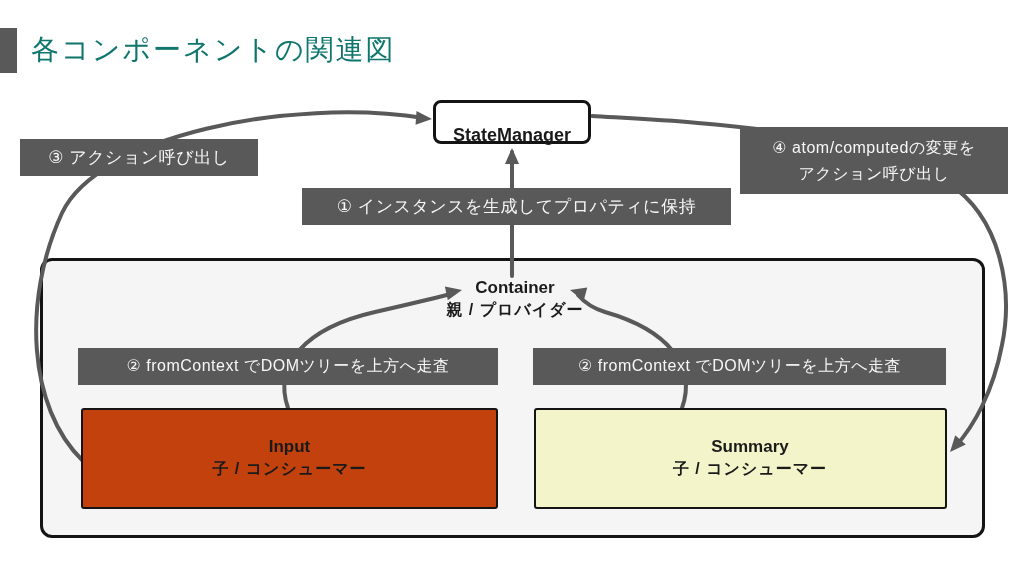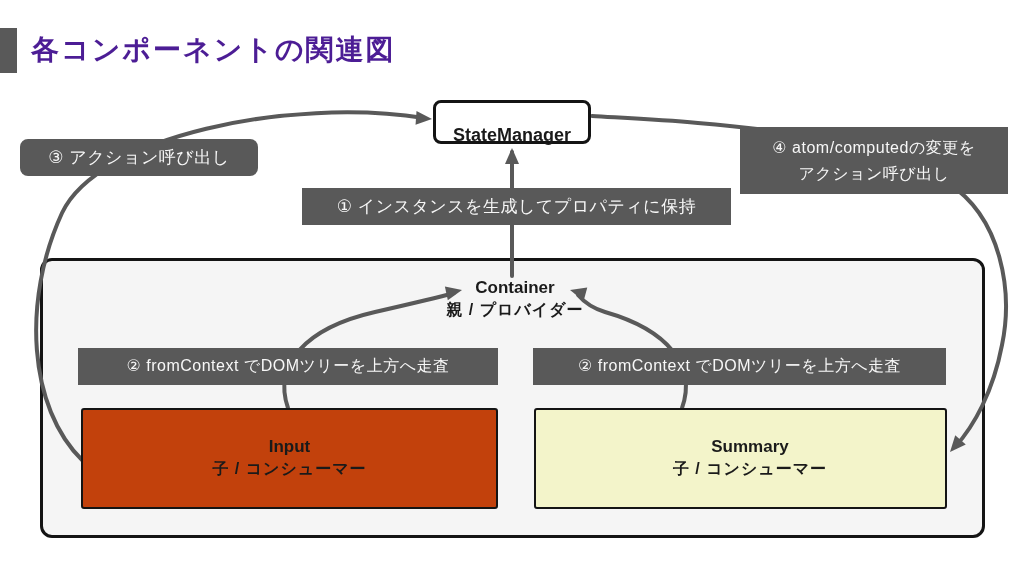--- a/index.html
+++ b/index.html
@@ -7,22 +7,22 @@
     width:1024px;height:576px;position:relative;overflow:hidden;
     background:#ffffff;
     font-family:"Liberation Sans","DejaVu Sans",sans-serif;
     color:#1a1a1a;
   }
   
   .title-marker{
     position:absolute;left:0;top:28px;width:17px;height:45px;background:#595959;
   }
   .page-title{
-    position:absolute;left:31px;top:31px;font-size:28px;font-weight:700;
-    letter-spacing:2px;color:#4c1d95;white-space:nowrap;
+    position:absolute;left:31px;top:31px;font-size:28px;font-weight:400;
+    letter-spacing:2px;color:#0f766e;white-space:nowrap;
   }
   
   .container-box{
     position:absolute;left:40px;top:258px;width:945px;height:280px;
     background:#f5f5f5;border:3px solid #141414;border-radius:12px;
     box-sizing:border-box;z-index:1;
   }
   svg.arrows{position:absolute;left:0;top:0;z-index:2;}
   
   .node{
@@ -45,21 +45,21 @@
   .summary-box{left:534px;width:413px;background:#f3f4ca;padding-left:19px;}
   .node-title{font-size:17px;font-weight:bold;line-height:1.3;}
   .node-sub{font-size:16px;font-weight:bold;line-height:1.4;letter-spacing:1px;}
   
   .lbl{
     position:absolute;background:#595959;color:#f7f7f7;
     display:flex;align-items:center;justify-content:center;
     font-size:17px;letter-spacing:0.5px;z-index:3;text-align:center;
     box-sizing:border-box;white-space:nowrap;
   }
-  .lbl3{left:20px;top:139px;width:238px;height:37px;border-radius:8px;}
+  .lbl3{left:20px;top:139px;width:238px;height:37px;}
   .lbl1{left:302px;top:188px;width:429px;height:37px;}
   .lbl4{left:740px;top:127px;width:268px;height:67px;flex-direction:column;line-height:1.6;font-size:16px;}
   .lbl2-left{left:78px;top:348px;width:420px;height:37px;font-size:16px;}
   .lbl2-right{left:533px;top:348px;width:413px;height:37px;font-size:16px;}
 </style>
 </head>
 <body>
 
 <div class="title-marker"></div>
 <div class="page-title">各コンポーネントの関連図</div>

